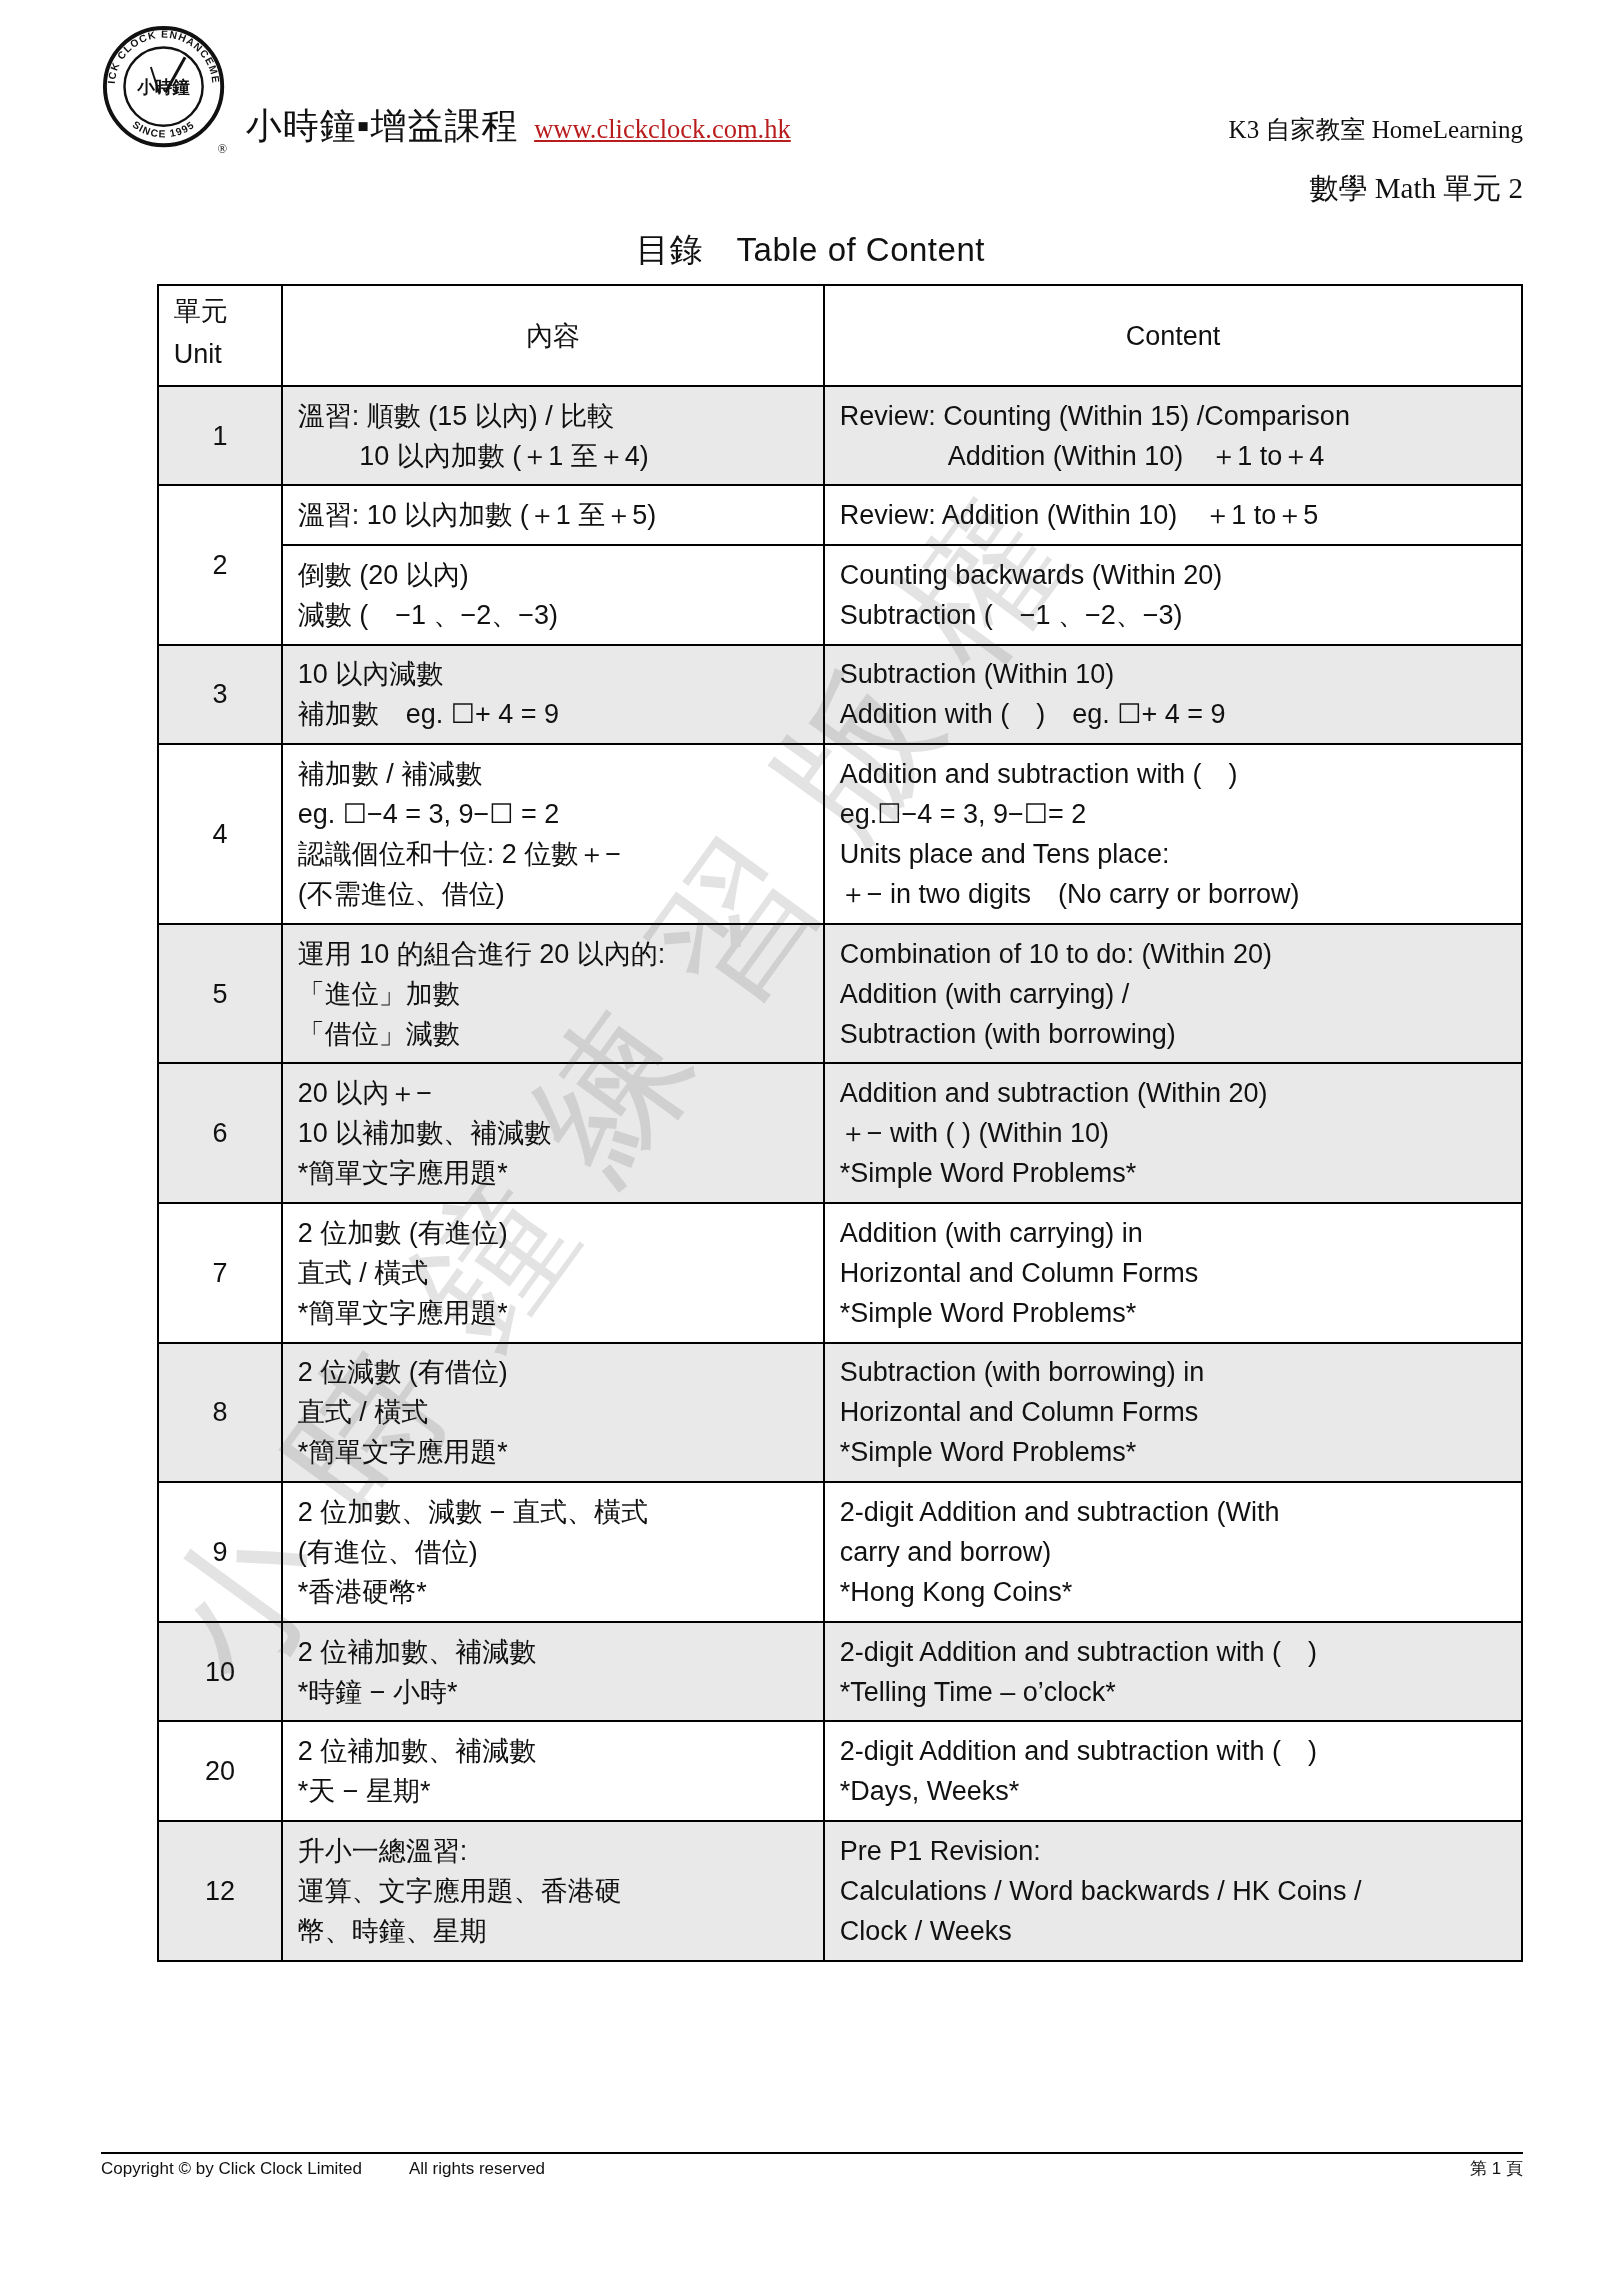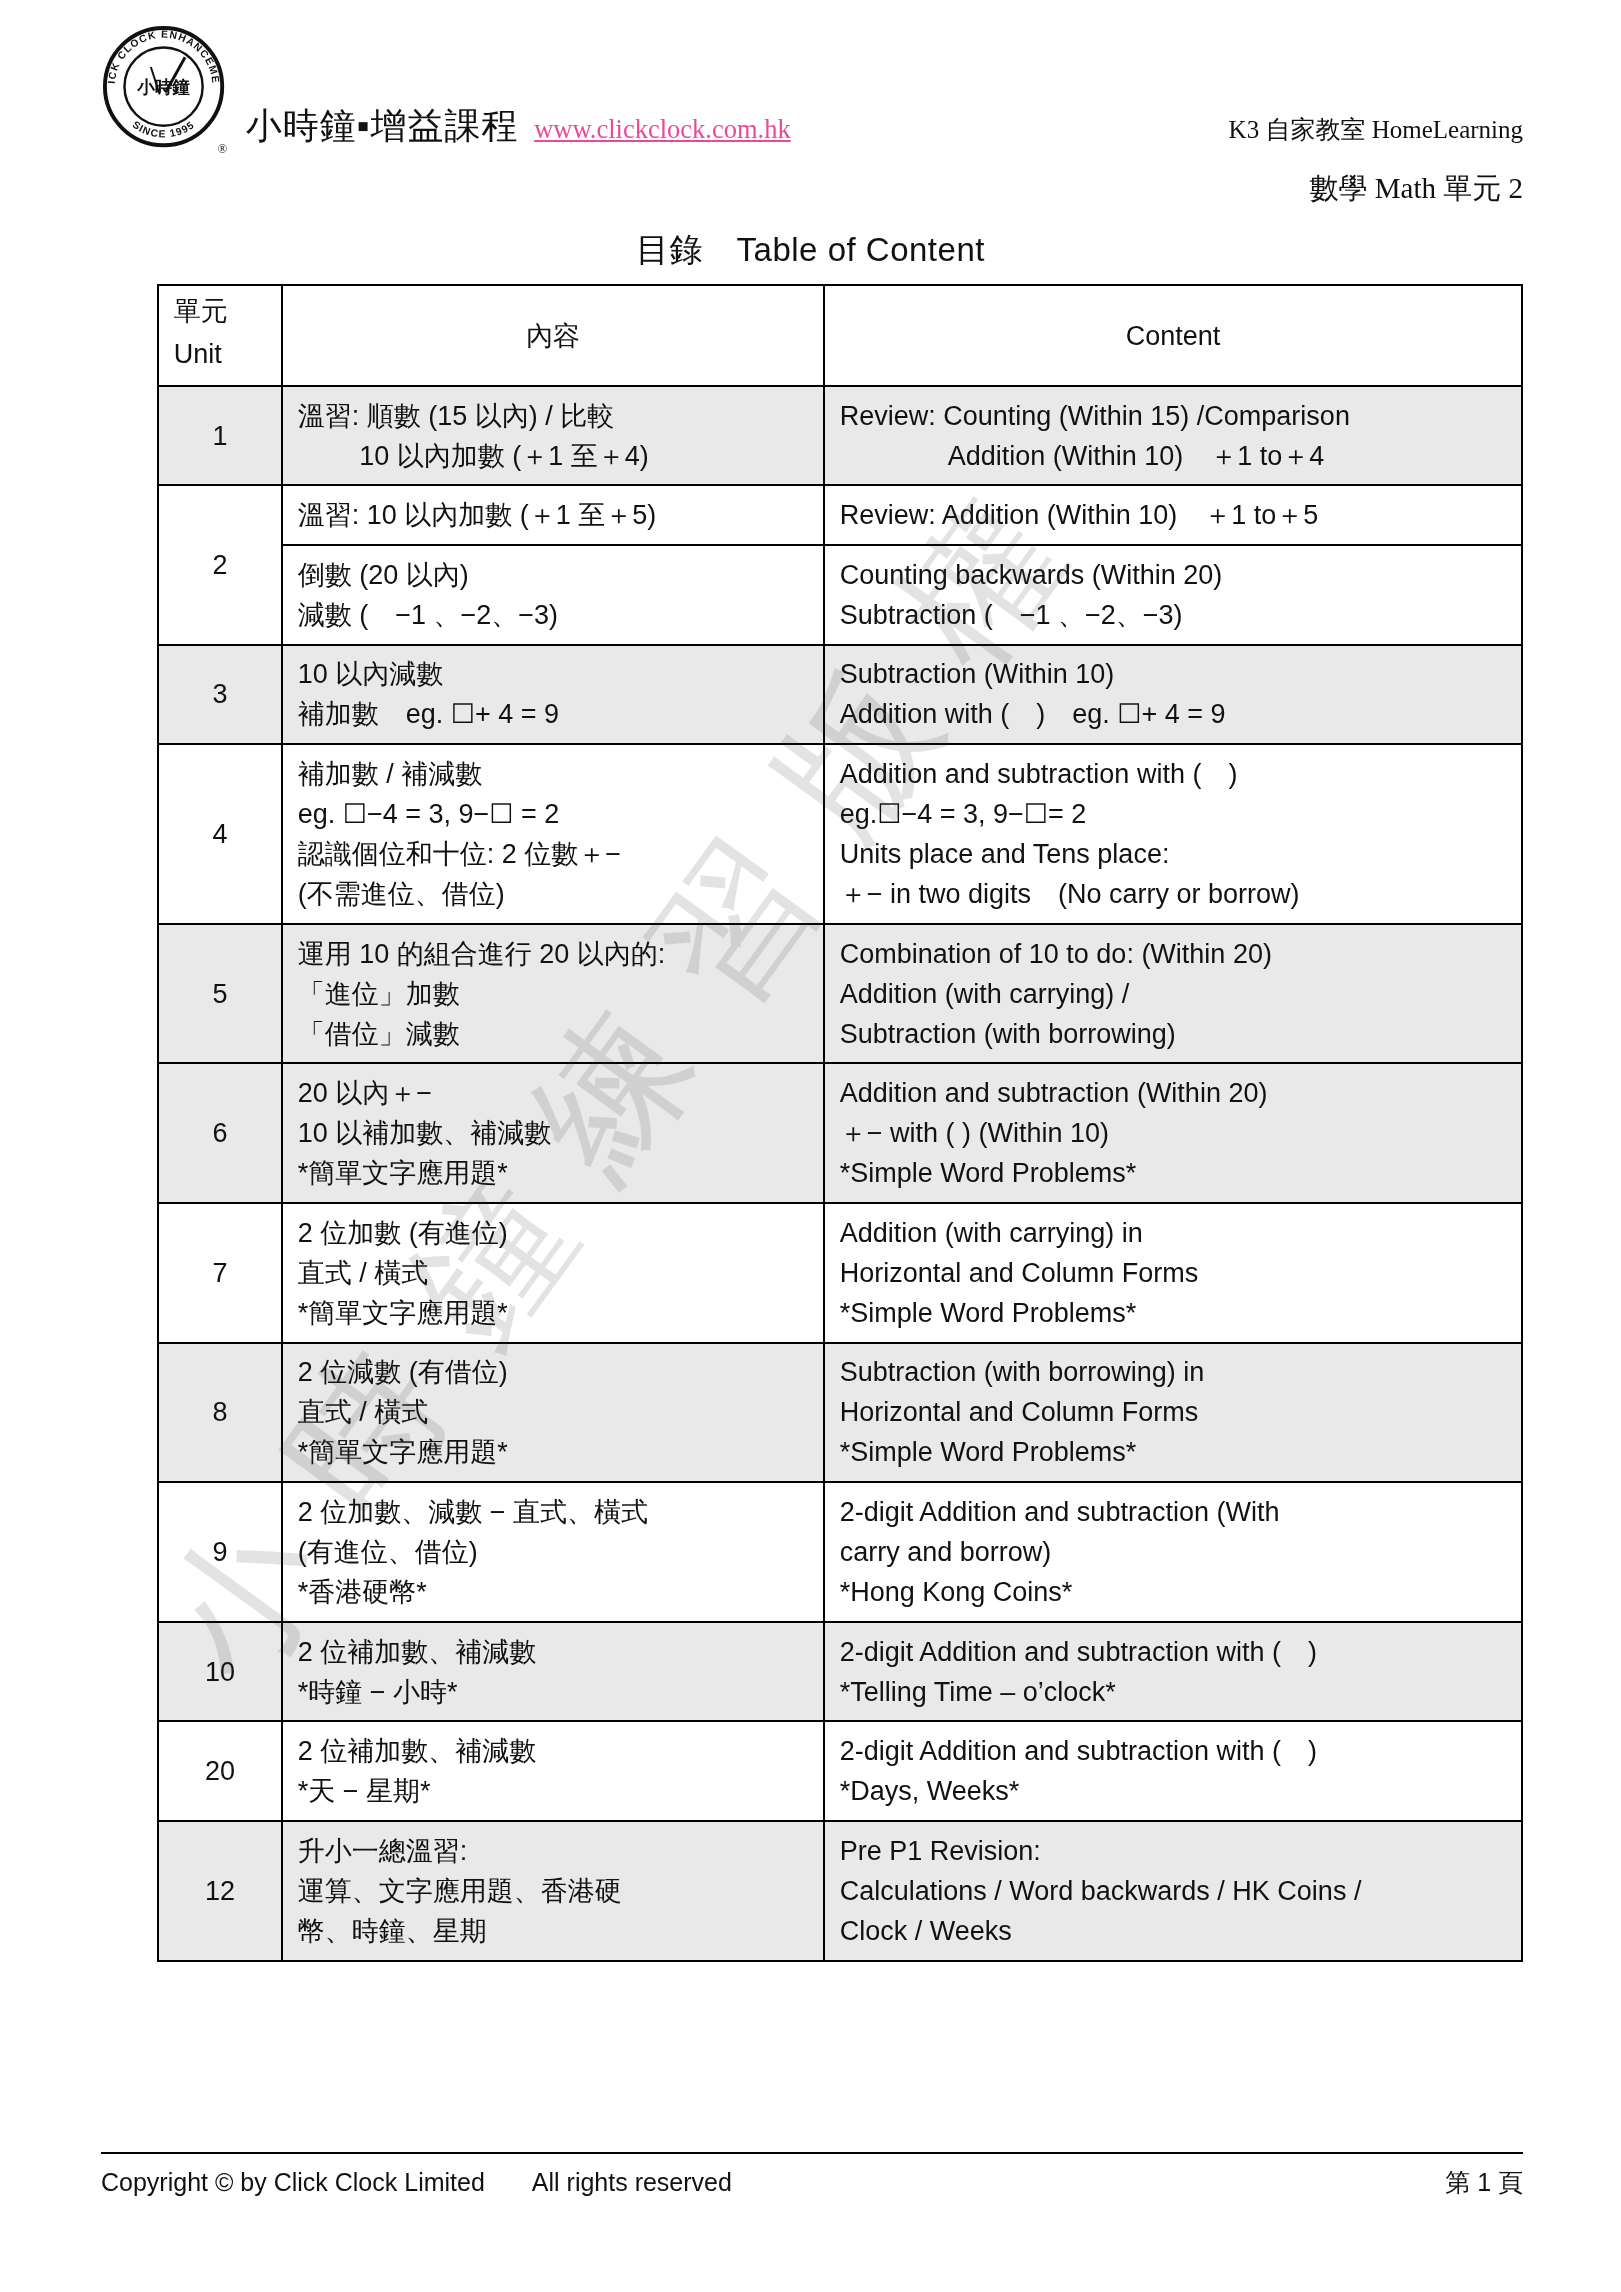--- a/index.html
+++ b/index.html
@@ -11,21 +11,21 @@
   }
   .page { position:relative; width:1621px; height:2293px; overflow:hidden; background:#fff; }
 
   
   .header { display:flex; padding:21.6px 98px 0 101px; font-family:"Liberation Serif", serif; }
   .logo { flex:0 0 131px; }
   .header-text { flex:1; padding-top:43px; margin-left:13.7px; }
   .line1 { display:flex; justify-content:space-between; align-items:baseline; }
   .brand-group { display:flex; align-items:baseline; gap:15.7px; }
   .brand { font-size:36px; font-weight:normal; letter-spacing:1px; }
-  .website { font-size:26.5px; color:#ec4899; text-decoration:underline; cursor:pointer;margin-top:48px; }
+  .website { font-size:26.5px; color:#b91c1c; text-decoration:underline; cursor:pointer;margin-top:48px; }
   .course { font-size:25px;margin-top:48px; }
   .line2 { text-align:right; font-size:29px; margin-top:18px; }
 
   
   .page-title {
     text-align:center; font-family:"Liberation Sans", sans-serif;
     font-size:33px; font-weight:normal; margin-top:19.6px; letter-spacing:0.5px;
   }
 
   
@@ -47,22 +47,22 @@
   .watermark {
     position:absolute; left:-274px; top:961px; width:1803px; height:216px;
     line-height:216px; text-align:center; white-space:nowrap;
     font-size:152px; letter-spacing:57px; color:rgba(60,60,60,0.14);
     transform:rotate(-54deg); pointer-events:none; z-index:5;
   }
 
   
   .footer {
     position:absolute; left:101px; right:98px; top:2152px;
-    border-top:2.9px solid #000; padding-top:12px;
-    display:flex; align-items:baseline; font-size:25px;
+    border-top:2.9px solid #000; padding-top:3px;
+    display:flex; align-items:baseline; font-size:17px;
   }
   .footer .rights { margin-left:47px; }
   .footer .spacer { flex:1; }
 </style>
 </head>
 <body>
 
 <div class="page">
 
   <div class="header">

